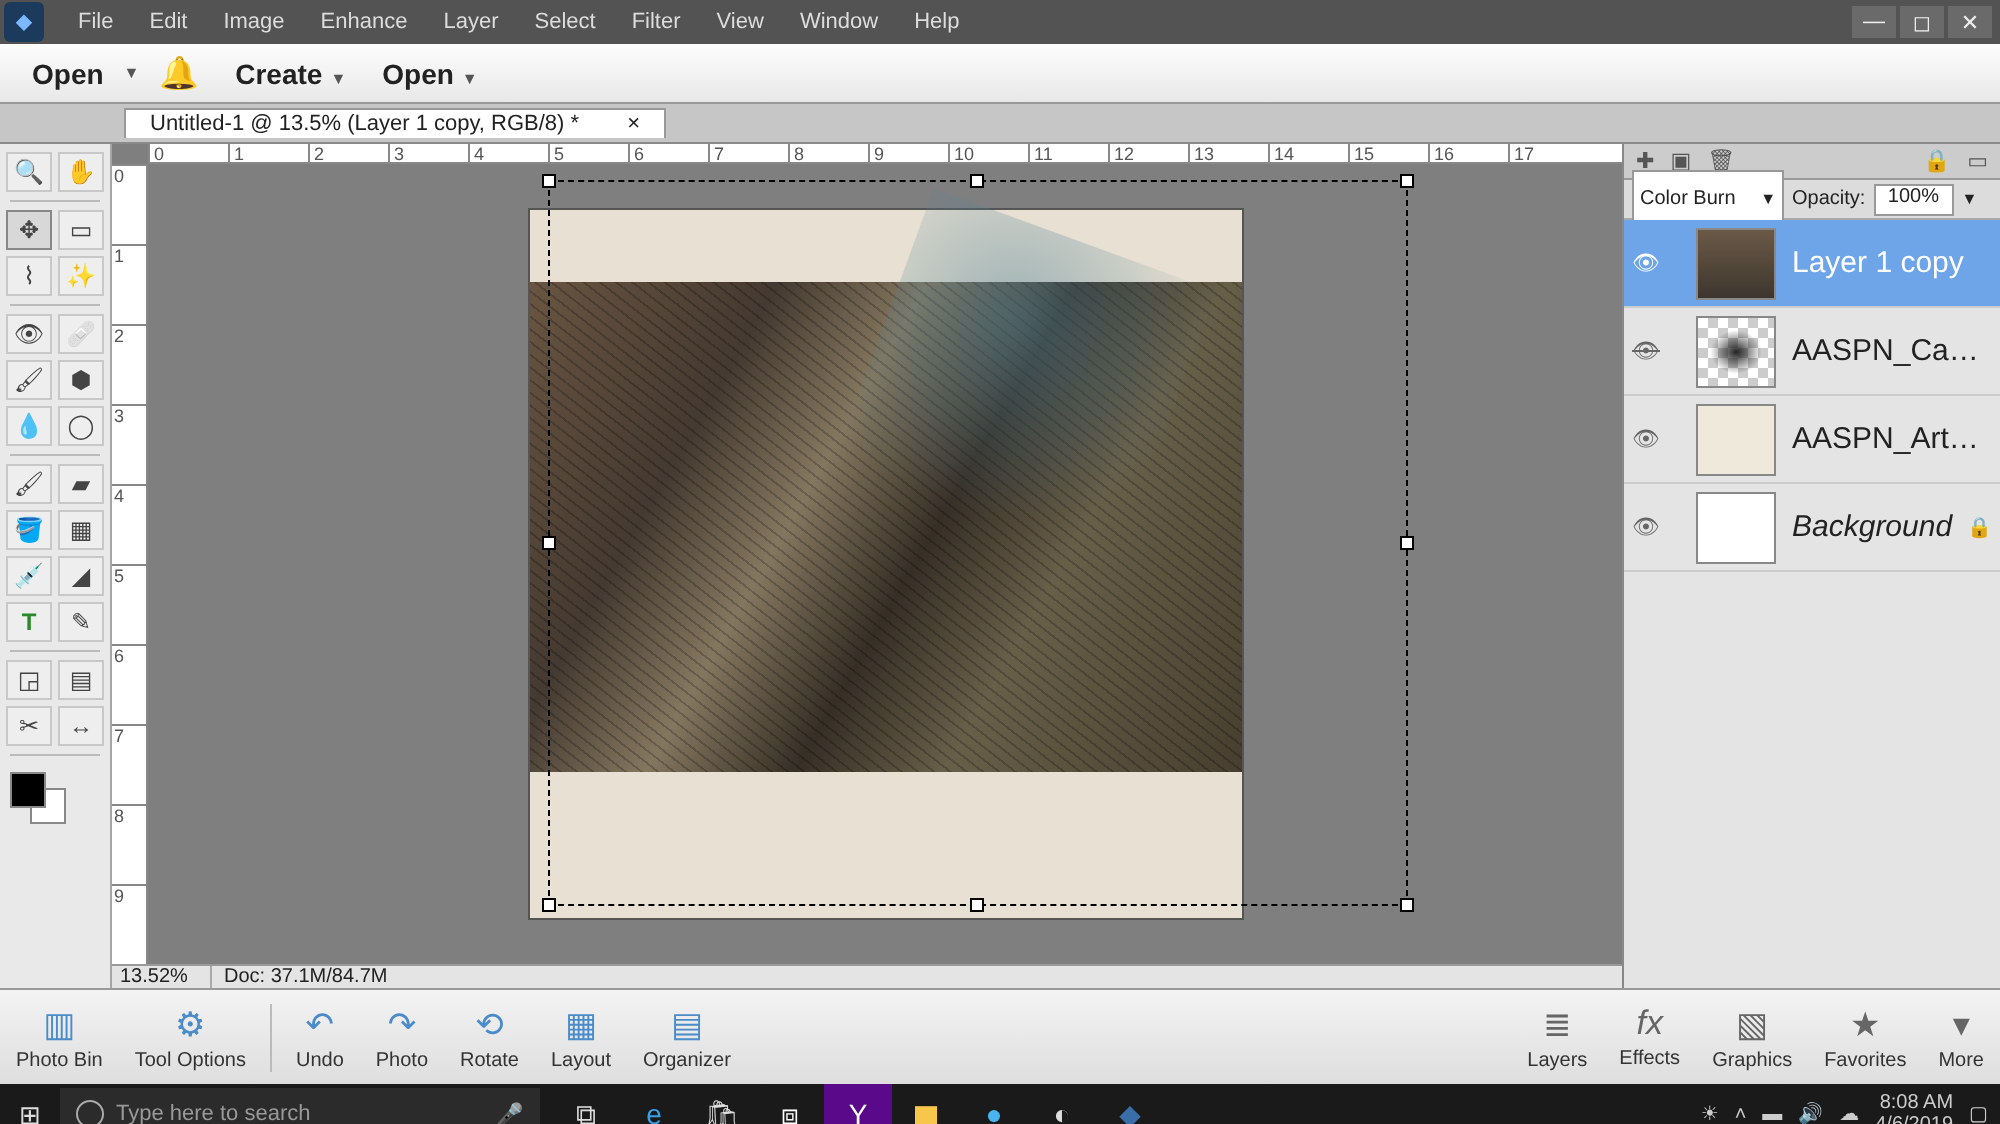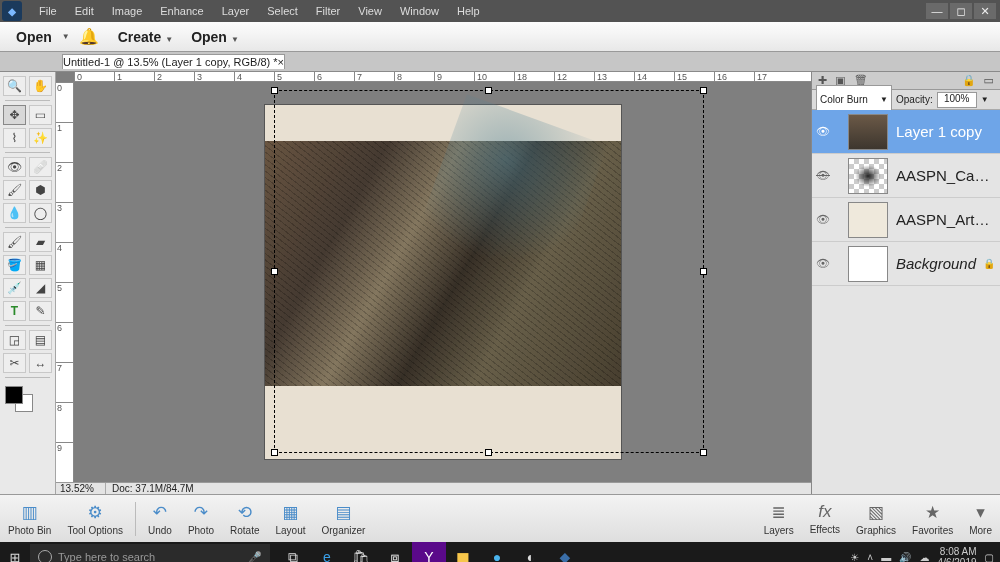--- a/index.html
+++ b/index.html
@@ -11,21 +11,21 @@
 .wincontrols div { width: 22px; height: 16px; background:#6a6a6a; display:flex; align-items:center; justify-content:center; font-size:11px; color:#eee;}
 .modebar { height: 30px; background: linear-gradient(#fdfdfd,#e8e8e8); border-bottom:1px solid #999; display:flex; align-items:center; padding: 0 6px; }
 .openbtn { font-weight:bold; font-size:14px; padding: 2px 10px; display:flex; align-items:center; gap:6px;}
 .modetabs { margin: 0 auto; display:flex; gap:22px; font-size:14px; font-weight:bold; height:100%; align-items:center;}
 .modetabs div { padding: 0 10px; height:100%; display:flex; align-items:center;}
 .modetabs .active { background:#454545; color:#fff; }
 .rightbar { display:flex; align-items:center; gap:18px; font-size:14px; font-weight:bold; padding-right:10px;}
 .bell { color:#4aa3ff; font-size:16px;}
 .chev { font-size:8px; color:#555; margin-left:4px;}
 .tabbar { height: 20px; background:#c6c6c6; display:flex; align-items:center; padding-left:62px; border-bottom:1px solid #8a8a8a;}
-.doctab { background:#fff; border:1px solid #999; border-bottom:none; padding:1px 0; font-size:11px; display:flex; gap:0; align-items:flex-start;}
+.doctab { background:#fff; border:1px solid #999; border-bottom:none; padding:1px 12px; font-size:11px; display:flex; gap:24px; align-items:flex-start;}
 .workrow { display:flex; height: 422px; }
 .toolbox { width: 56px; background:#e9e9e9; border-right:1px solid #a5a5a5; padding:4px 3px; display:flex; flex-direction:column; gap:3px;}
 .trow { display:flex; gap:3px; }
 .tool { width:23px; height:20px; background:#eee; border:1px solid #c8c8c8; display:flex; align-items:center; justify-content:center; font-size:12px; color:#444;}
 .tool.sel { background:#d8d8d8; border-color:#888;}
 .tsep { height:1px; background:#bbb; margin:1px 2px;}
 .swatch { position:relative; width:28px; height:26px; margin:4px 2px;}
 .swatch .fg { position:absolute; width:18px; height:18px; background:#000; border:1px solid #888; top:0; left:0;}
 .swatch .bg { position:absolute; width:18px; height:18px; background:#fff; border:1px solid #888; bottom:0; right:0;}
 .rulerspace { flex:1; display:flex; flex-direction:column; background:#7f7f7f;}
@@ -182,21 +182,21 @@
         <span>1</span>
         <span>2</span>
         <span>3</span>
         <span>4</span>
         <span>5</span>
         <span>6</span>
         <span>7</span>
         <span>8</span>
         <span>9</span>
         <span>10</span>
-        <span>18</span>
+        <span>11</span>
         <span>12</span>
         <span>13</span>
         <span>14</span>
         <span>15</span>
         <span>16</span>
         <span>17</span>
     </div>
     <div class="midrow">
       <div class="vruler">
         <span>0</span>

